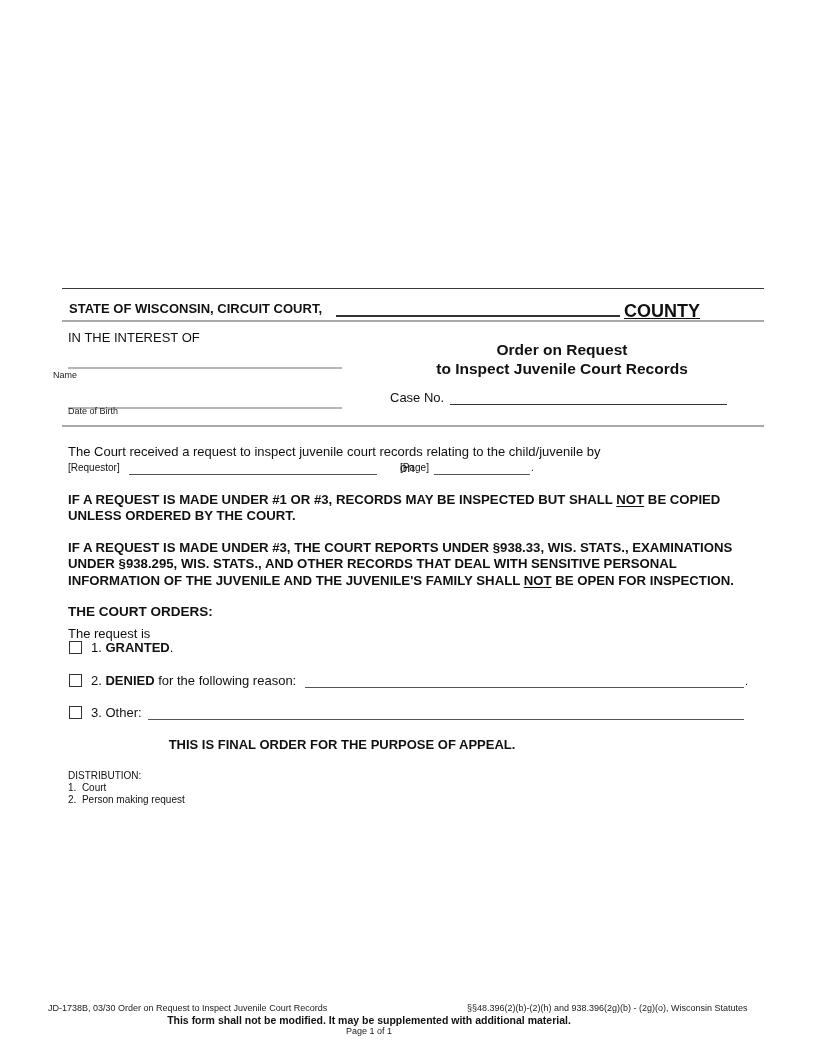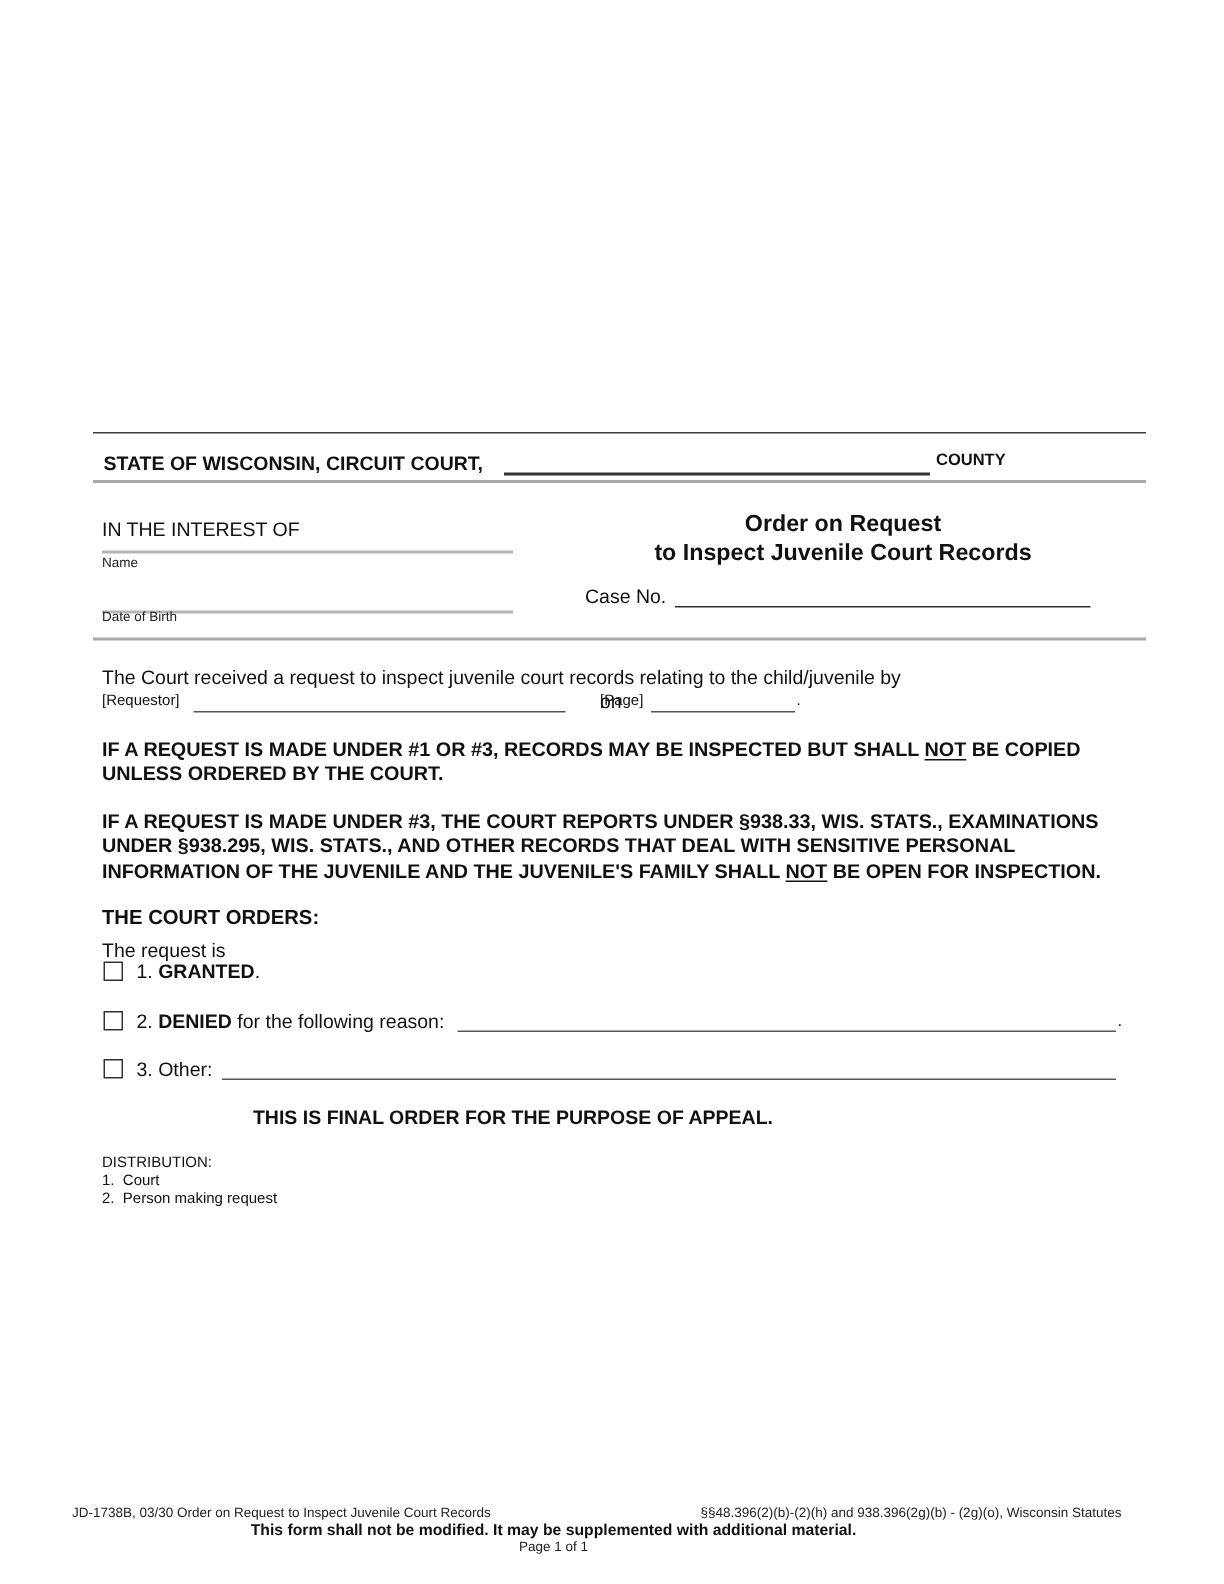--- a/index.html
+++ b/index.html
@@ -6,22 +6,22 @@
   body { width: 816px; height: 1056px; position: relative; overflow: hidden;
          font-family: "Liberation Sans", sans-serif; color: #111; }
   .abs { position: absolute; }
   .hr-dark { position: absolute; height: 1px; background: #3a3a3a; }
   .hr-gray { position: absolute; height: 2px; background: #a9a9a9; }
   .fill-line { position: absolute; height: 1px; background: #555; }
   .fill-line-thick { position: absolute; height: 2px; background: #333; }
   .name-line { position: absolute; height: 2px; background: #b5b5b5; }
 
   .header-state { left: 69px; top: 301px; font-size: 13px; font-weight: bold; letter-spacing: 0px; }
-  .county-label { left: 624px; top: 301px; font-size: 11px; font-weight: bold; }
-  .interest { left: 68px; top: 330px; font-size: 13px; margin-top: 15px; }
+  .county-label { left: 624px; top: 301px; font-size: 18px; font-weight: bold; text-decoration: underline; }
+  .interest { left: 68px; top: 330px; font-size: 13px; }
   .small-label { font-size: 9px; color: #222; }
   .title { left: 400px; width: 324px; text-align: center; font-size: 15.5px; font-weight: bold; line-height: 19px; }
   .case-label { left: 390px; top: 390px; font-size: 13px; text-align: center; }
 
   .para { left: 68px; top: 444px; font-size: 13px; }
   .req-line { top: 462px; font-size: 10px; }
   .on-text { font-size: 13px; }
   .caps { left: 68px; width: 690px; font-size: 13.2px; font-weight: bold; line-height: 16.3px; }
   .u { text-decoration: underline; text-underline-offset: 2px; }
 
@@ -44,21 +44,21 @@
 
 <div class="abs header-state">STATE OF WISCONSIN, CIRCUIT COURT,</div>
 <div class="fill-line-thick" style="left:336px; top:315px; width:284px;"></div>
 <div class="abs county-label">COUNTY</div>
 
 <div class="hr-gray" style="left:62px; top:320px; width:702px;"></div>
 
 <div class="abs interest">IN THE INTEREST OF</div>
 
 <div class="name-line" style="left:68px; top:367px; width:274px;"></div>
-<div class="abs small-label" style="left:68px; top:370px;">Name</div>
+<div class="abs small-label" style="left:53px; top:370px;">Name</div>
 
 <div class="name-line" style="left:68px; top:407px; width:274px;"></div>
 <div class="abs small-label" style="left:68px; top:406px;">Date of Birth</div>
 
 <div class="abs title" style="top:340px;">Order on Request</div>
 <div class="abs title" style="top:359px;">to Inspect Juvenile Court Records</div>
 
 <div class="abs case-label">Case No.</div>
 <div class="fill-line" style="left:450px; top:404px; width:277px; background:#333;"></div>
 

